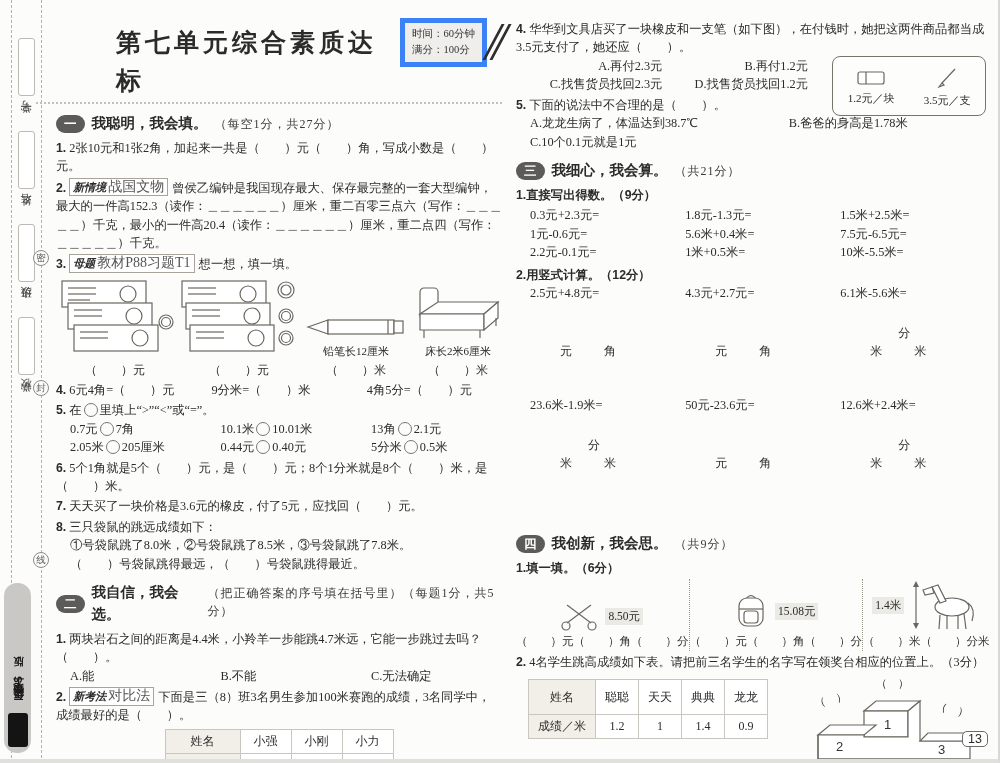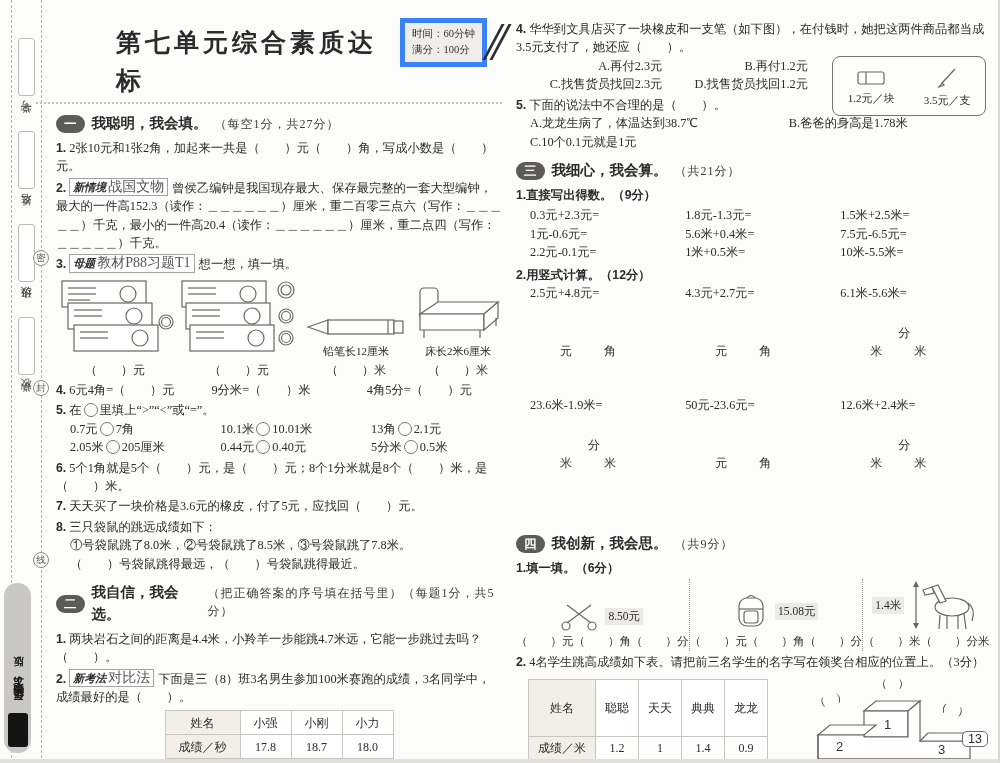--- a/index.html
+++ b/index.html
@@ -272,20 +272,25 @@
     </div>
 
     <div class="sechead">
       <span class="secnum">二</span>
       <span class="sectitle">我自信，我会选。</span>
       <span class="secmeta">（把正确答案的序号填在括号里）（每题1分，共5分）</span>
     </div>
 
     <div class="q">
       <span class="qn">1.</span><span>两块岩石之间的距离是4.4米，小羚羊一步能跳4.7米远，它能一步跳过去吗？（　　）。</span>
+      <div class="optrow">
+        <span>A.能</span>
+        <span>B.不能</span>
+        <span>C.无法确定</span>
+      </div>
     </div>
 
     <div class="q">
       <span class="qn">2.</span><span class="tag"><b>新考法</b><small>对比法</small></span><span>下面是三（8）班3名男生参加100米赛跑的成绩，3名同学中，成绩最好的是（　　）。</span>
       <table class="xtable">
         <tbody>
             <tr>
           <td class="hd">姓名</td>
           <td>小强</td>
           <td>小刚</td>
@@ -467,21 +472,21 @@
     </div>
 
     <div class="q">
       <span class="qn">2.</span><span>4名学生跳高成绩如下表。请把前三名学生的名字写在领奖台相应的位置上。（3分）</span>
       <div class="bottomrow">
         <table class="xtable">
           <tbody>
               <tr>
             <td class="hd" style="padding:2.5px 9px;">姓名</td>
             <td style="padding:2.5px 9px;">聪聪</td>
-            <td style="padding:19px 9px;">天天</td>
+            <td style="padding:8px 9px;">天天</td>
             <td style="padding:2.5px 9px;">典典</td>
             <td style="padding:2.5px 9px;">龙龙</td>
           </tr>
           <tr>
             <td class="hd" style="padding:2.5px 9px;">成绩／米</td>
             <td style="padding:2.5px 9px;">1.2</td>
             <td style="padding:2.5px 9px;">1</td>
             <td style="padding:2.5px 9px;">1.4</td>
             <td style="padding:2.5px 9px;">0.9</td>
           </tr>

